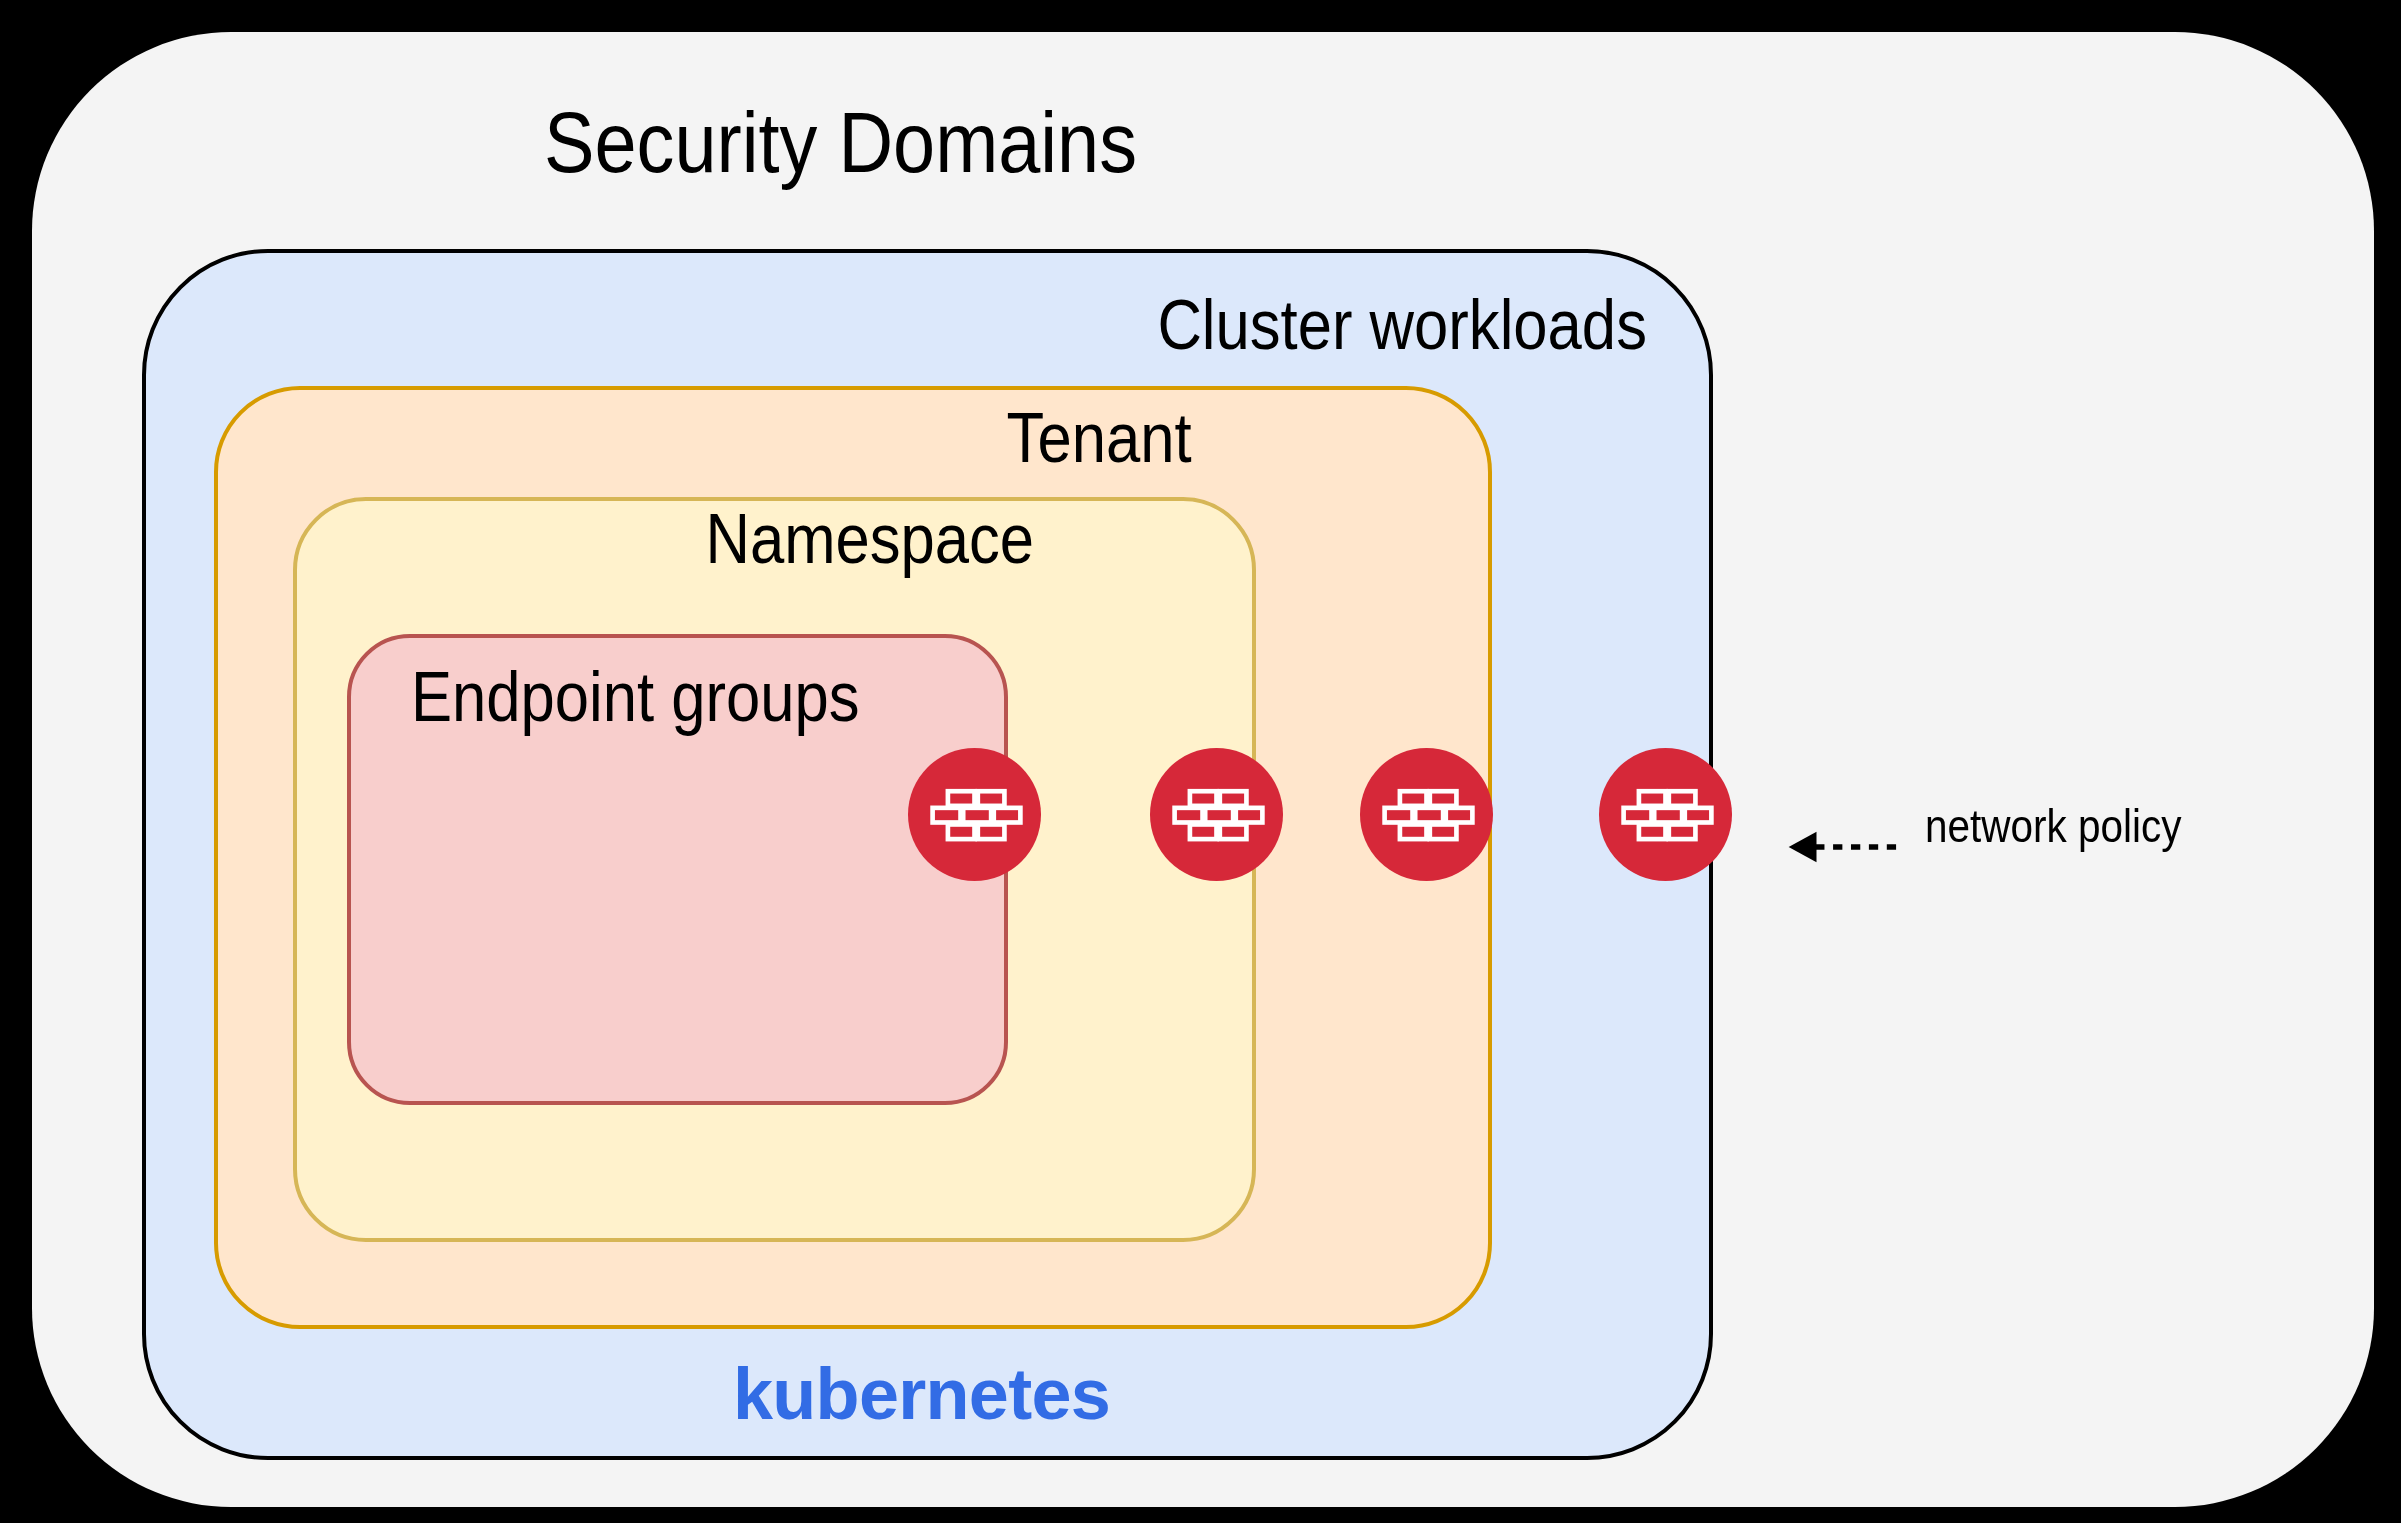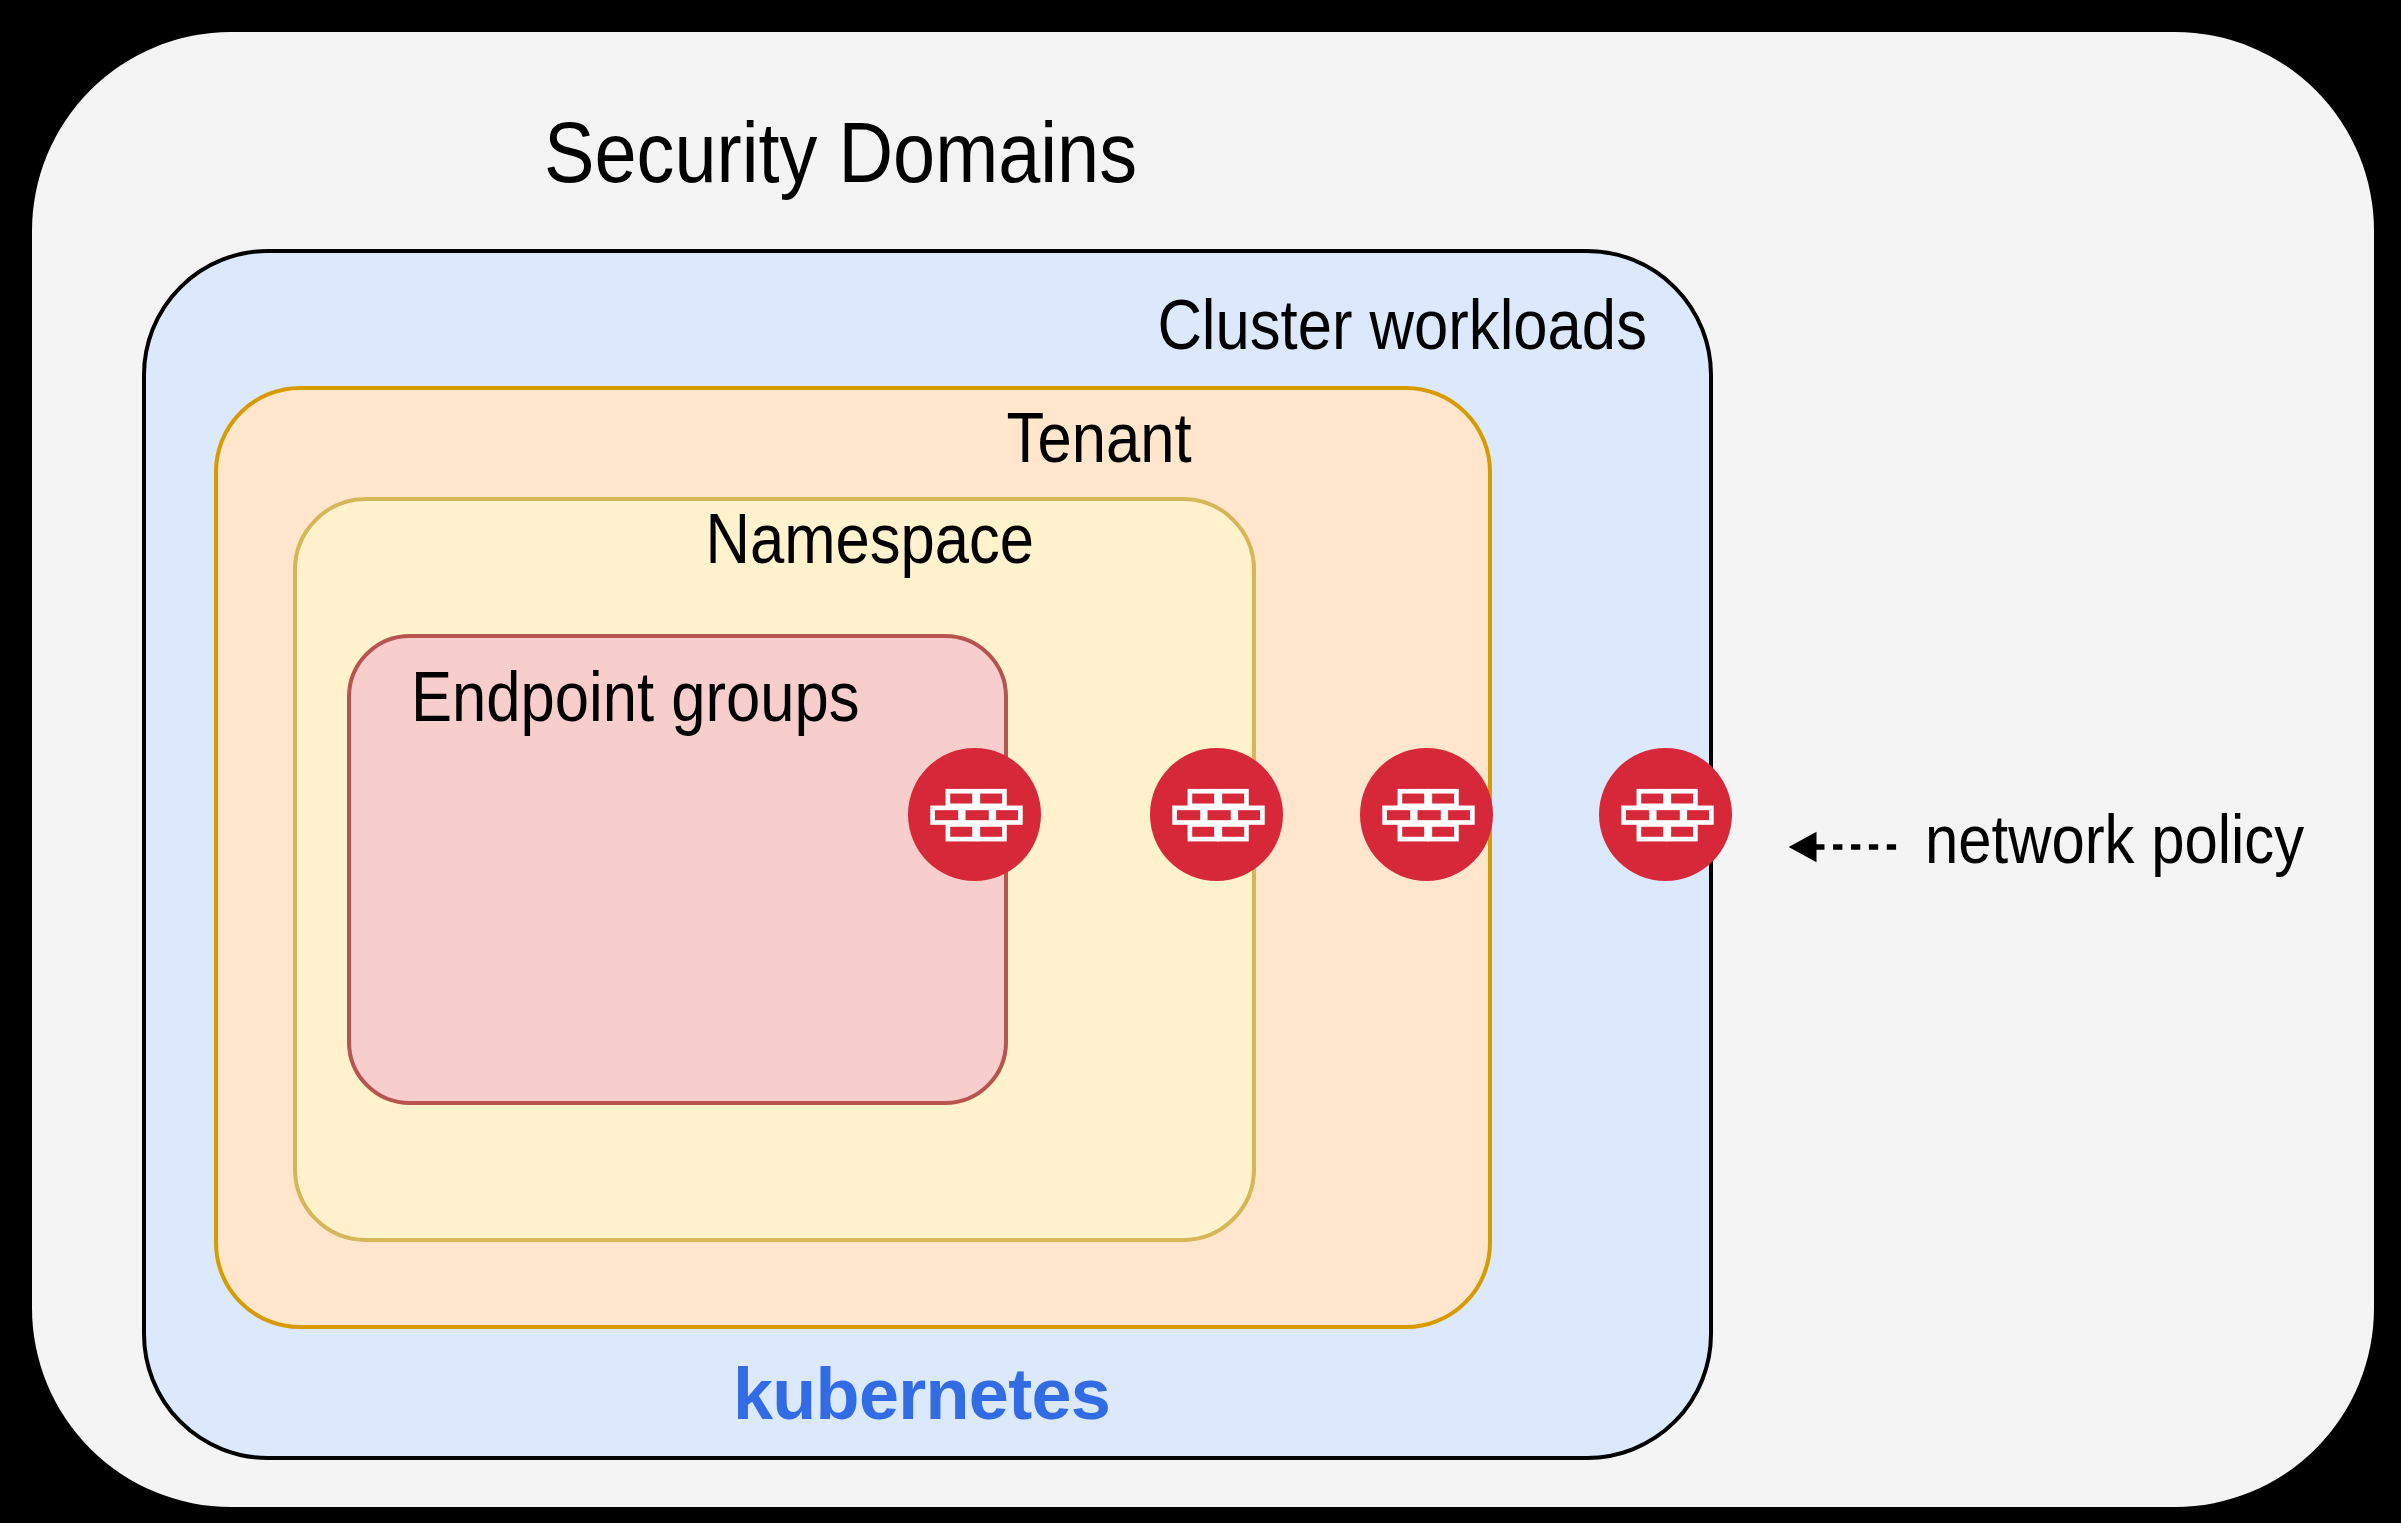--- a/index.html
+++ b/index.html
@@ -32,31 +32,31 @@
     background:#f8cecc;border:4.7px solid #b85450;border-radius:63px;
   }
   .lbl{
     position:absolute;color:#000;line-height:1.12;white-space:nowrap;
   }
   .condensed{
     display:inline-block;
     transform:scaleX(0.88);
   }
   .left-aligned .condensed{transform-origin:left center;}
-  .title{left:512px;top:72px;font-size:86px;}
+  .title{left:512px;top:62px;font-size:86px;}
   .lbl-center{text-align:center;width:798px;}
   .lbl-cluster{left:971px;top:254px;font-size:70px;}
   .lbl-tenant{left:668px;top:367px;font-size:70px;}
   .lbl-namespace{left:439px;top:468px;font-size:70px;text-align:center;}
   .lbl-endpoint{left:379px;top:626px;font-size:70px;}
   .kubernetes{
     left:701px;top:1322px;font-size:72px;font-weight:bold;color:#326ce5;
     letter-spacing:-0.7px;
   }
-  .netpolicy{left:1893px;top:769px;font-size:68px;}
+  .netpolicy{left:1893px;top:769px;font-size:46px;}
   .fw{
     position:absolute;width:133px;height:133px;top:748px;z-index:10;
   }
   .fw1{left:908px;}
   .fw2{left:1150px;}
   .fw3{left:1360px;}
   .fw4{left:1599px;}
   .arrow{
     position:absolute;left:1754px;top:787px;width:126px;height:56px;z-index:10;
   }

